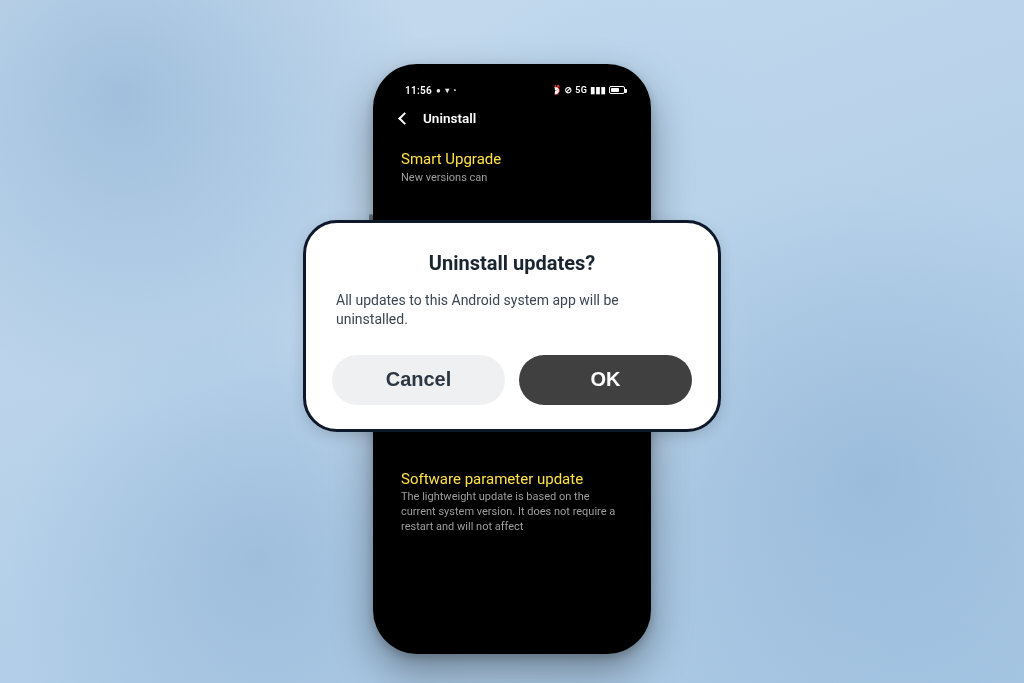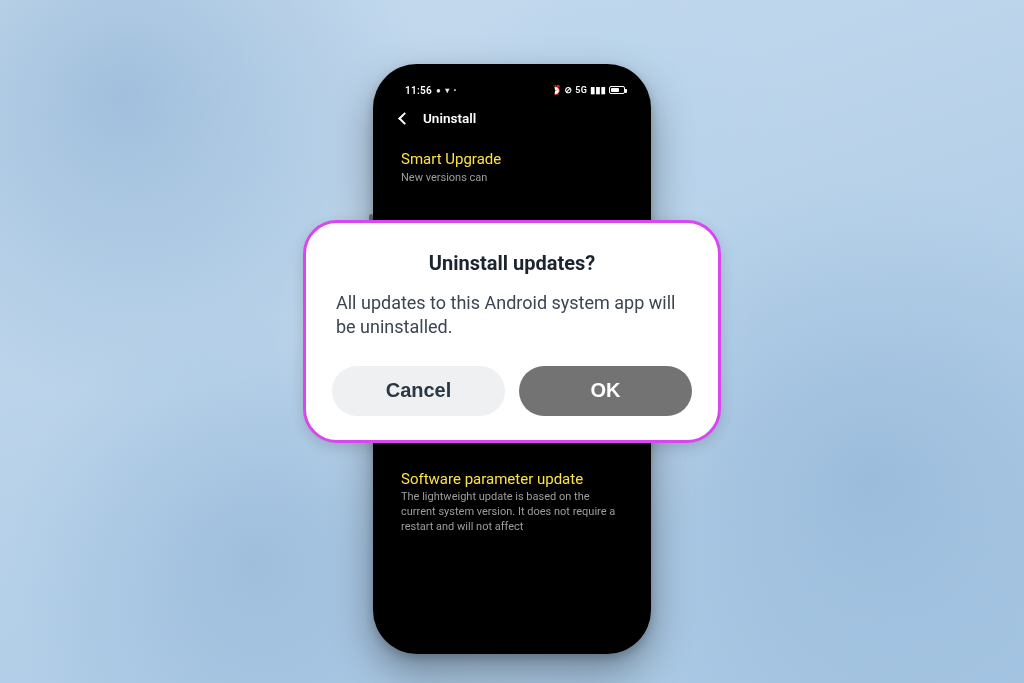--- a/index.html
+++ b/index.html
@@ -122,36 +122,36 @@
   .gap-for-dialog { height: 260px; } 
 
   
   .dialog {
     position: absolute;
     left: 50%;
     top: 220px;
     transform: translateX(-50%);
     width: 418px;
     background: #fff;
-    border: 3px solid #d946ef;
+    border: 3px solid #0f172a;
     border-radius: 34px;
     padding: 28px 26px 24px 26px;
     box-shadow: 0 4px 14px rgba(0,0,0,0.15);
     z-index: 10;
     color: #1e2a37;
   }
   .dialog-title {
     font-size: 20px;
     font-weight: 700;
     text-align: center;
     margin-bottom: 16px;
     color: #1b2530;
   }
   .dialog-message {
-    font-size: 18px;
+    font-size: 14px;
     line-height: 1.35;
     color: #3b4652;
     margin-bottom: 26px;
     padding: 0 4px;
   }
   .dialog-buttons {
     display: flex;
     gap: 14px;
   }
   .dlg-btn {
@@ -160,21 +160,21 @@
     border-radius: 26px;
     display: flex;
     align-items: center;
     justify-content: center;
     font-size: 20px;
     font-weight: 600;
     cursor: pointer;
     border: none;
   }
   .btn-cancel { background: #eef0f1; color: #2c3744; }
-  .btn-ok { background: #737373; color: #fff; }
+  .btn-ok { background: #404040; color: #fff; }
 </style>
 </head>
 <body>
 
 <div class="phone">
   <div class="screen">
     <div class="notch"></div>
 
     <div class="statusbar">
       <div class="status-left">

